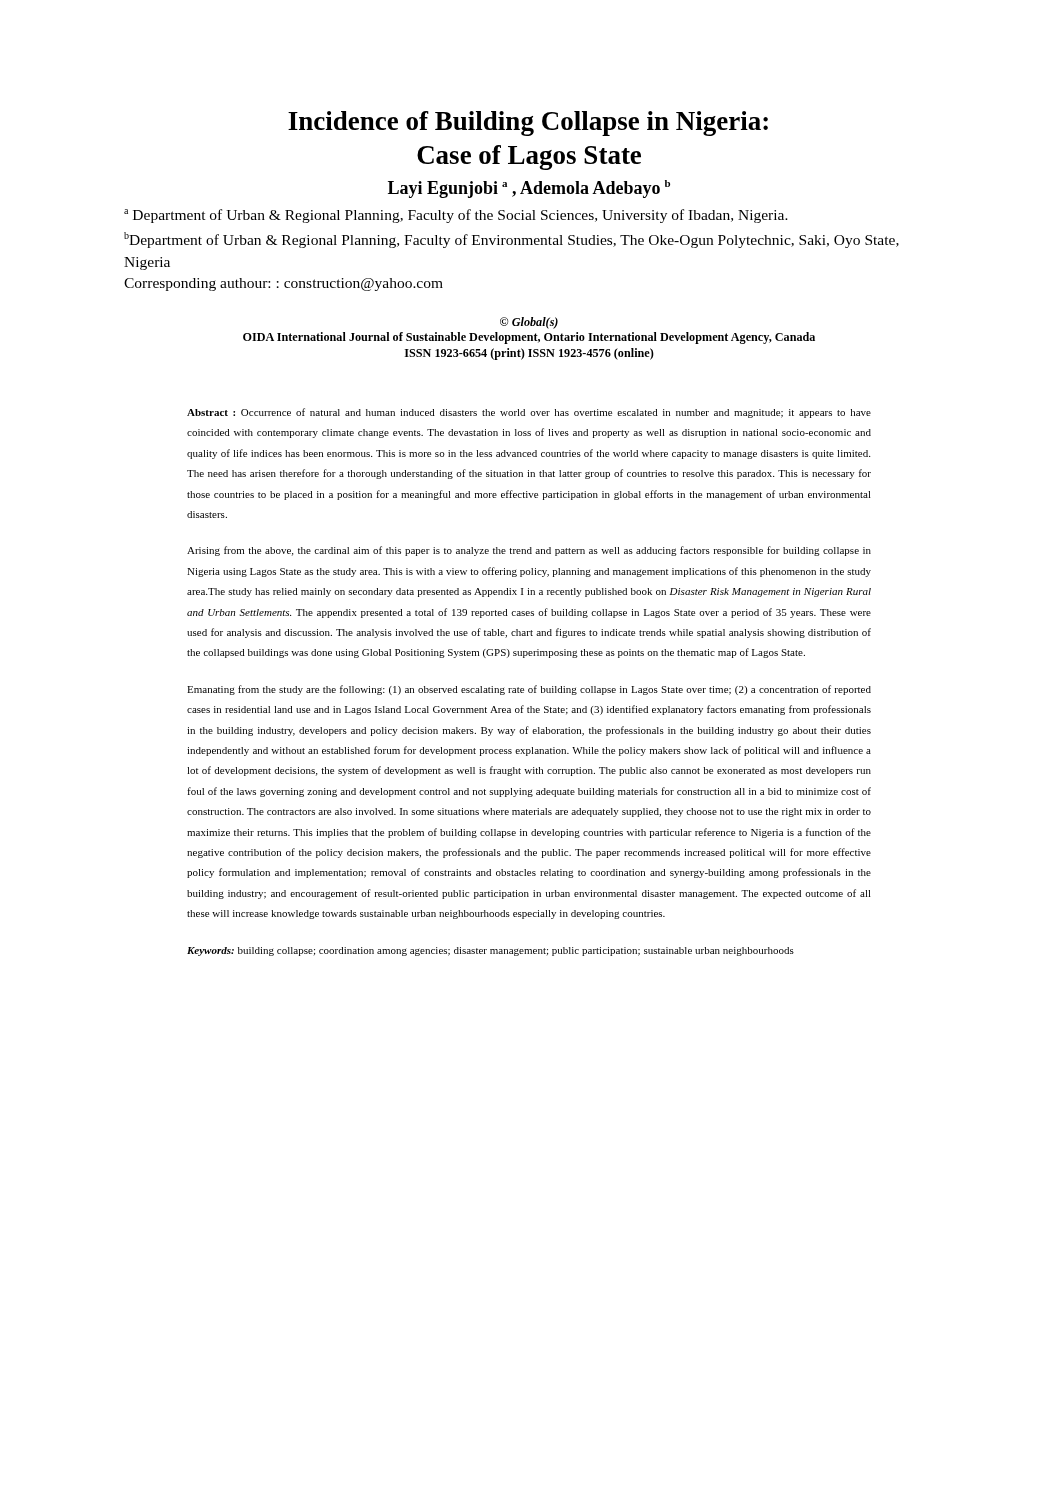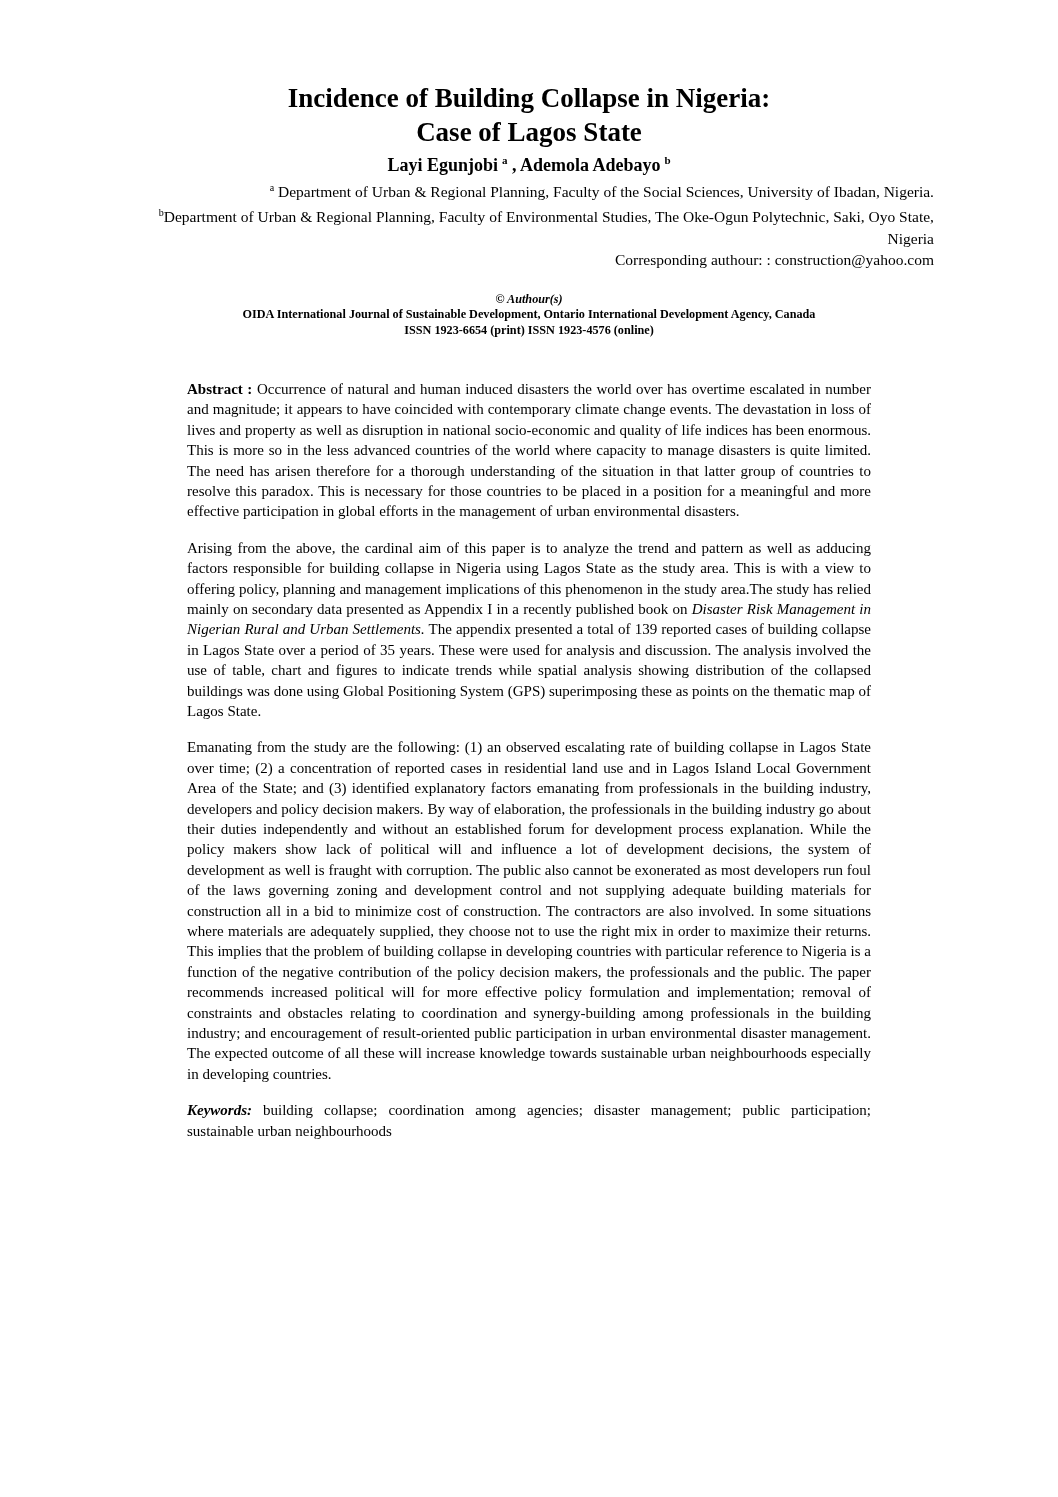--- a/index.html
+++ b/index.html
@@ -8,21 +8,21 @@
     background: #ffffff;
   }
   .page {
     position: relative;
     width: 1058px;
     height: 1497px;
     background: #ffffff;
     color: #000000;
     font-family: "Liberation Serif", "DejaVu Serif", serif;
     box-sizing: border-box;
-    padding-top: 81px;
+    padding-top: 104px;
     overflow: hidden;
   }
   .title {
     margin: 0;
     text-align: center;
     font-size: 27px;
     line-height: 34px;
     font-weight: bold;
   }
   .title .title-line { display: block; }
@@ -35,39 +35,39 @@
   }
   .authors sup {
     font-size: 11px;
     font-weight: bold;
   }
   .authors .sup-gap { margin-left: 4px; }
 
   .affiliations {
     width: 810px;
     margin: 1px auto 0;
-    text-align: right;
+    text-align: left;
     font-size: 15.5px;
     line-height: 21.3px;
   }
   .affiliations sup { font-size: 10px; }
 
   .imprint {
     margin-top: 21px;
     text-align: center;
     font-size: 12.2px;
     line-height: 15.8px;
     font-weight: bold;
   }
   .imprint .copyright { font-style: italic; }
 
   .body-text {
     width: 684px;
     margin: 40px auto 0;
-    font-size: 15px;
+    font-size: 11px;
     line-height: 20.4px;
     text-align: justify;
   }
   .body-text p {
     margin: 0 0 16px 0;
   }
   .abstract-label { font-weight: bold; }
   .book-title { font-style: italic; }
   .keywords-label { font-weight: bold; font-style: italic; margin-top: 20px; }
 </style>
@@ -83,21 +83,21 @@
 
   <div class="authors"><span>Layi Egunjobi</span><sup class="sup-gap">a</sup> <span>, </span><span>Ademola Adebayo</span><sup class="sup-gap">b</sup></div>
 
   <div class="affiliations">
     <div><sup>a</sup> <span>Department of Urban &amp; Regional Planning, Faculty of the Social Sciences, University of Ibadan, Nigeria.</span></div>
     <div><sup>b</sup><span>Department of Urban &amp; Regional Planning, Faculty of Environmental Studies, The Oke-Ogun Polytechnic, Saki, Oyo State, Nigeria</span></div>
     <div>Corresponding authour: : construction@yahoo.com</div>
   </div>
 
   <div class="imprint">
-    <div class="copyright">© Authour(s)</div>
+    <div class="copyright">© Global(s)</div>
     <div>OIDA International Journal of Sustainable Development, Ontario International Development Agency, Canada</div>
     <div>ISSN 1923-6654 (print) ISSN 1923-4576 (online)</div>
   </div>
 
   <div class="body-text">
     <p><span class="abstract-label">Abstract :</span> <span>Occurrence of natural and human induced disasters the world over has overtime escalated in number and magnitude; it appears to have coincided with contemporary climate change events. The devastation in loss of lives and property as well as disruption in national socio-economic and quality of life indices has been enormous. This is more so in the less advanced countries of the world where capacity to manage disasters is quite limited. The need has arisen therefore for a thorough understanding of the situation in that latter group of countries to resolve this paradox. This is necessary for those countries to be placed in a position for a meaningful and more effective participation in global efforts in the management of urban environmental disasters.</span></p>
 
     <p><span>Arising from the above, the cardinal aim of this paper is to analyze the trend and pattern as well as adducing factors responsible for building collapse in Nigeria using Lagos State as the study area. This is with a view to offering policy, planning and management implications of this phenomenon in the study area.The study has relied mainly on secondary data presented as Appendix I in a recently published book on </span><span class="book-title">Disaster Risk Management in Nigerian Rural and Urban Settlements.</span><span> The appendix presented a total of 139 reported cases of building collapse in Lagos State over a period of 35 years. These were used for analysis and discussion. The analysis involved the use of table, chart and figures to indicate trends while spatial analysis showing distribution of the collapsed buildings was done using Global Positioning System (GPS) superimposing these as points on the thematic map of Lagos State.</span></p>
 
     <p>Emanating from the study are the following: (1) an observed escalating rate of building collapse in Lagos State over time; (2) a concentration of reported cases in residential land use and in Lagos Island Local Government Area of the State; and (3) identified explanatory factors emanating from professionals in the building industry, developers and policy decision makers. By way of elaboration, the professionals in the building industry go about their duties independently and without an established forum for development process explanation. While the policy makers show lack of political will and influence a lot of development decisions, the system of development as well is fraught with corruption. The public also cannot be exonerated as most developers run foul of the laws governing zoning and development control and not supplying adequate building materials for construction all in a bid to minimize cost of construction. The contractors are also involved. In some situations where materials are adequately supplied, they choose not to use the right mix in order to maximize their returns. This implies that the problem of building collapse in developing countries with particular reference to Nigeria is a function of the negative contribution of the policy decision makers, the professionals and the public. The paper recommends increased political will for more effective policy formulation and implementation; removal of constraints and obstacles relating to coordination and synergy-building among professionals in the building industry; and encouragement of result-oriented public participation in urban environmental disaster management. The expected outcome of all these will increase knowledge towards sustainable urban neighbourhoods especially in developing countries.</p>

